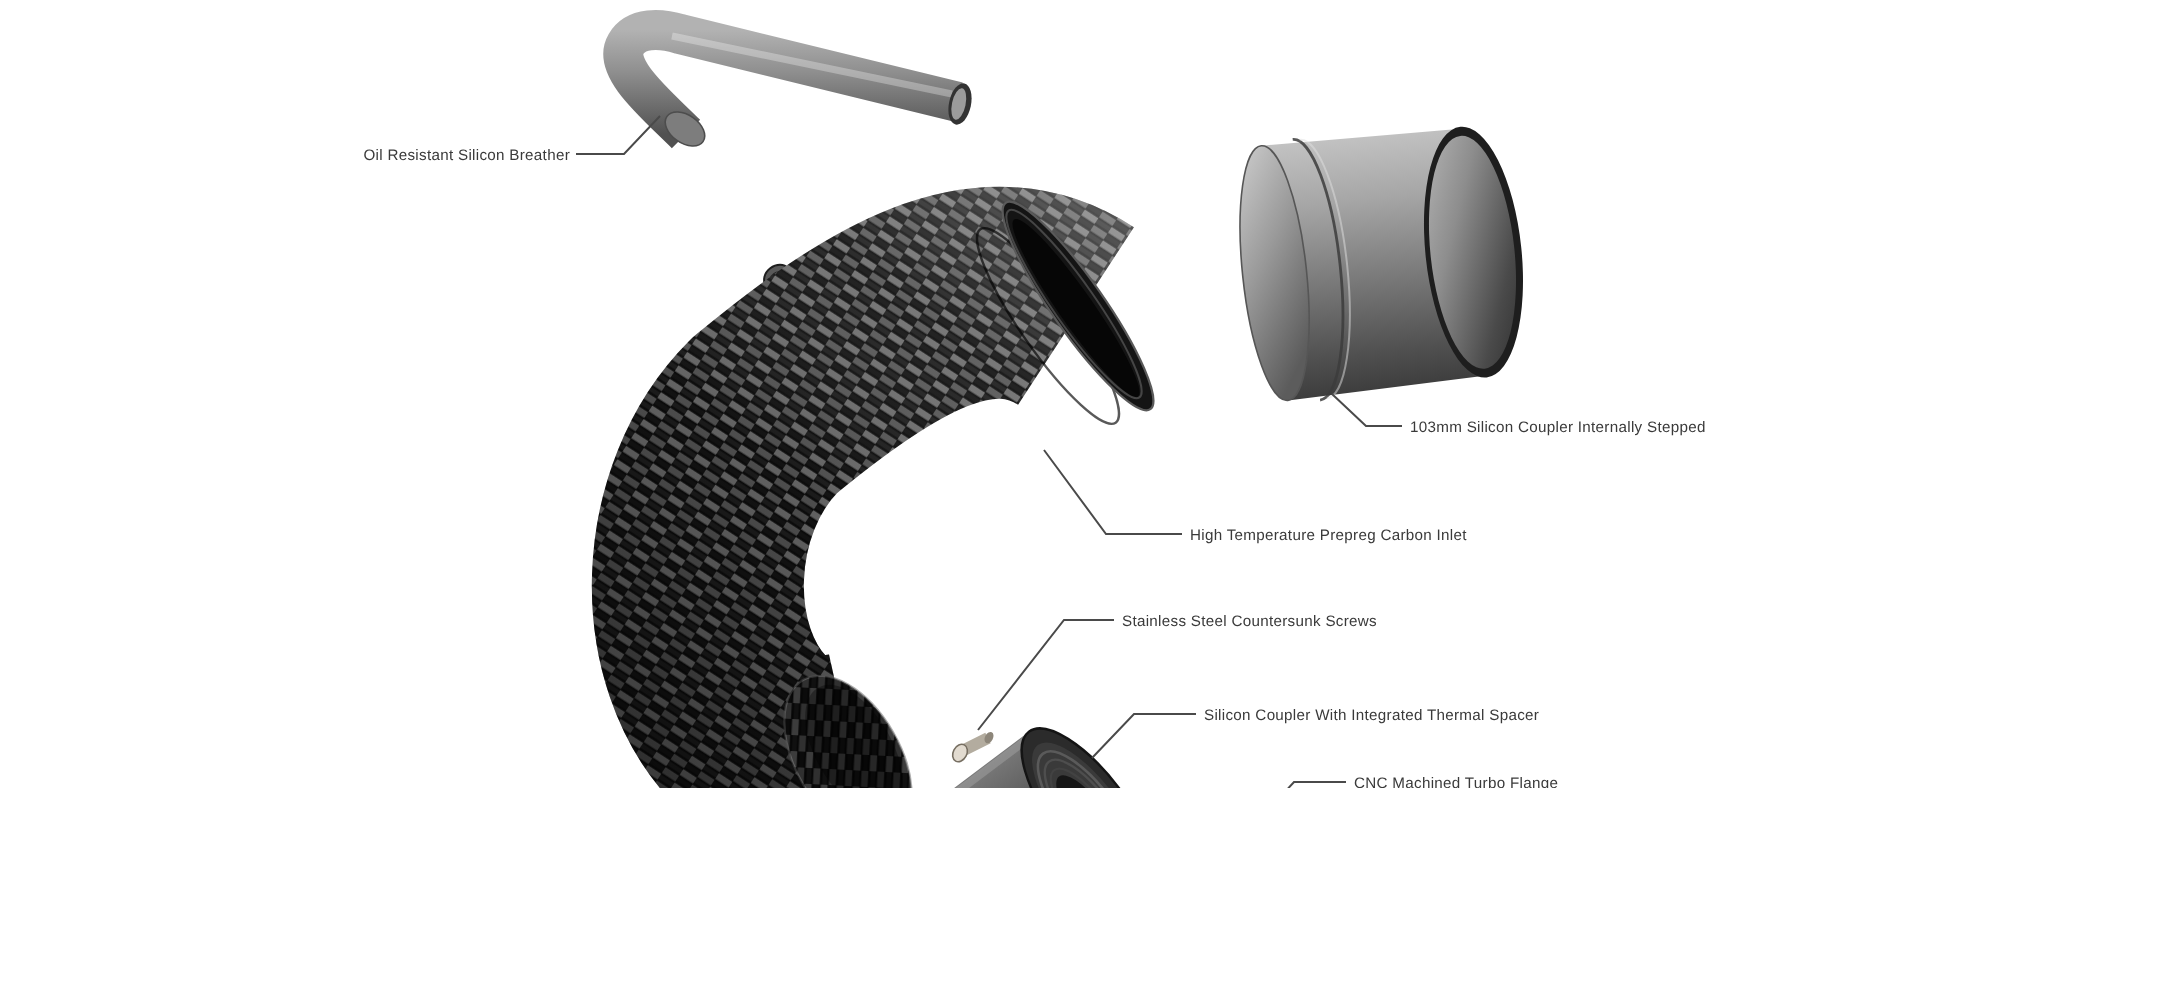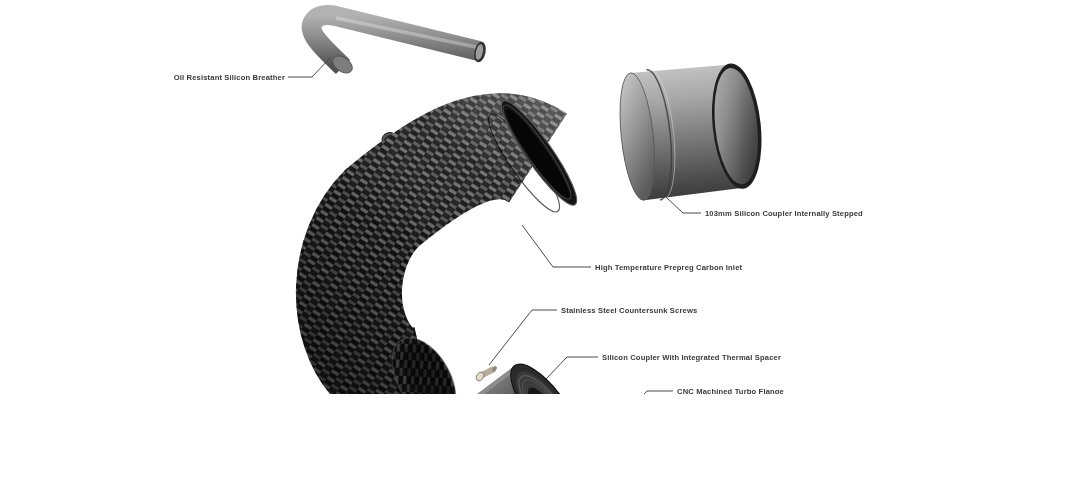--- a/index.html
+++ b/index.html
@@ -1,17 +1,17 @@
 <!DOCTYPE html>
 <html><head>
 <meta charset="utf-8">
 <style>
   html,body{margin:0;padding:0;background:#ffffff;}
   .stage{position:relative;width:1080px;height:394px;background:#ffffff;overflow:hidden;
-         font-family:"Liberation Sans", sans-serif;font-weight:bold;}
+         font-family:"Liberation Sans", sans-serif;}
   svg{display:block;}
   text.part-label{font-family:"Liberation Sans", sans-serif;font-size:7.6px;fill:#3a3a3a;letter-spacing:.15px;}
 </style>
 </head>
 <body>
 
 <div class="stage">
 <svg width="1080" height="491" viewBox="0 0 1080 491" xmlns="http://www.w3.org/2000/svg">
   <defs>
     <pattern id="weave" width="16" height="8" patternUnits="userSpaceOnUse" patternTransform="rotate(33)">

